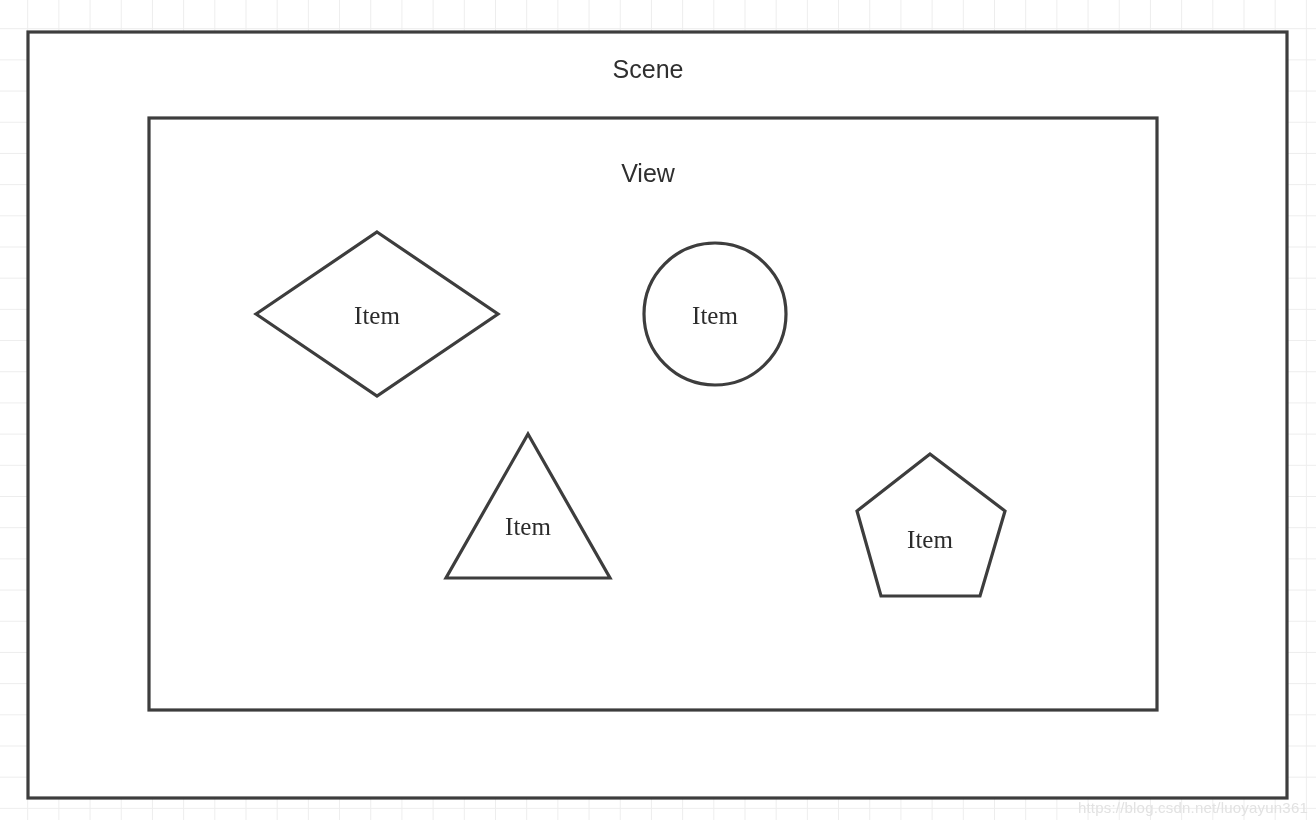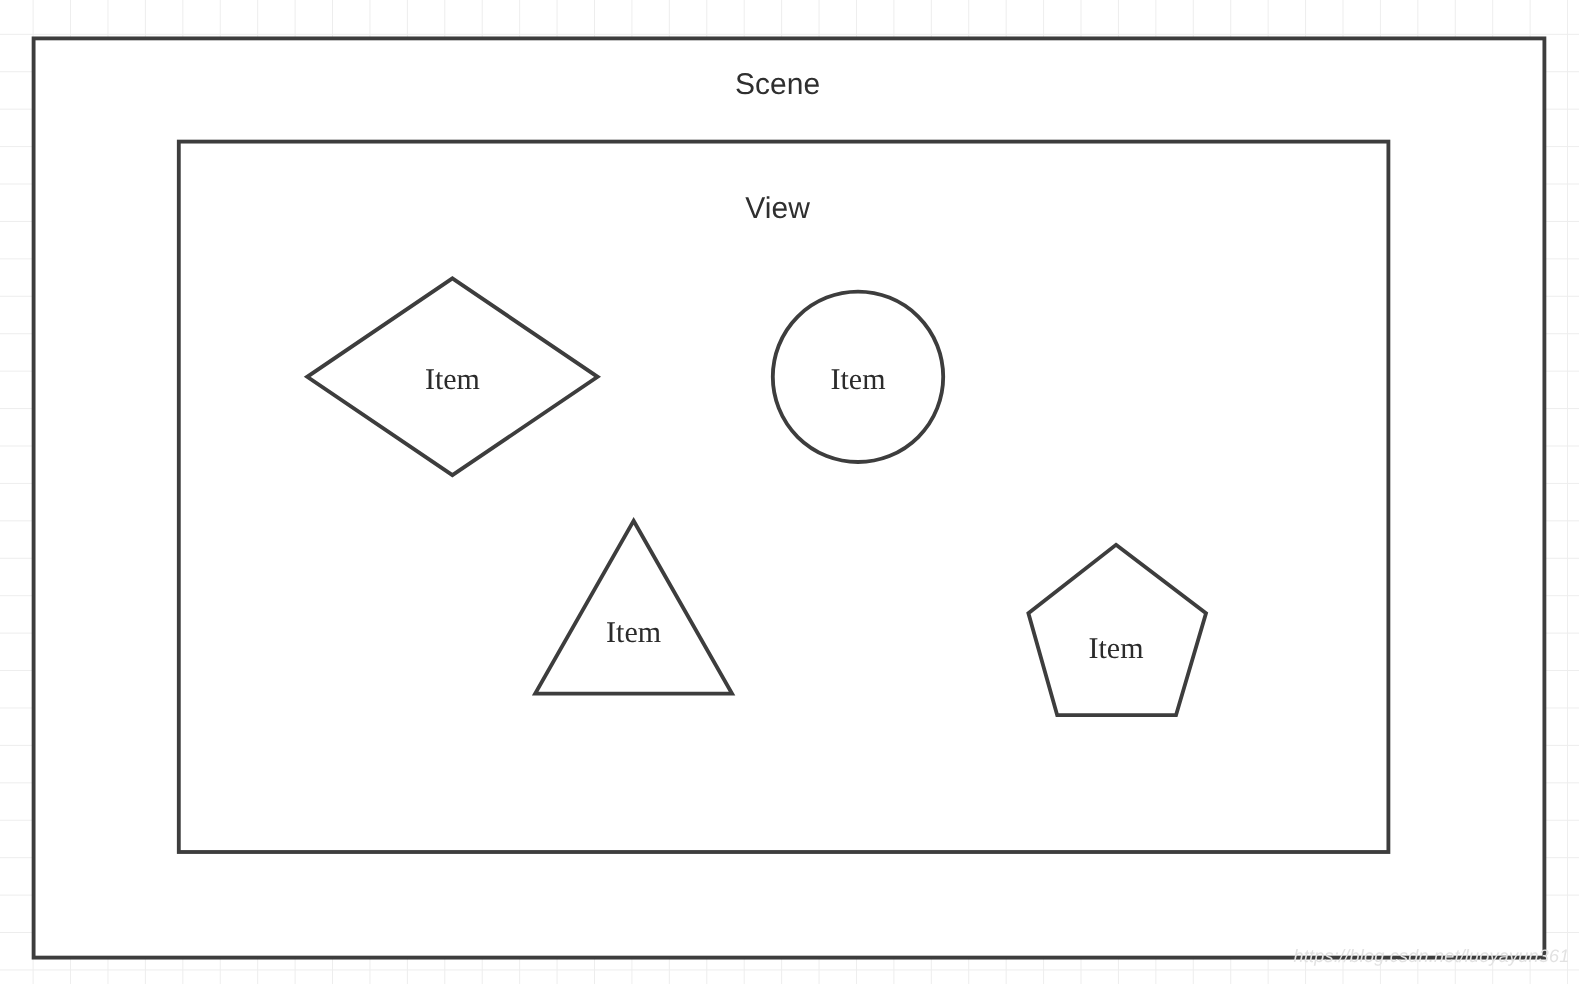--- a/index.html
+++ b/index.html
@@ -47,28 +47,27 @@
   }
   .shape-label {
     font-family: "Liberation Serif", serif;
     font-size: 25px;
     fill: #2b2b2b;
     text-anchor: middle;
   }
   .watermark-text {
     position: absolute;
     right: 8px;
-    bottom: 14px;
+    bottom: 4px;
     font-family: "Liberation Sans", sans-serif;
     font-size: 15px;
     color: #e2e2e2;
     letter-spacing: 0.2px;
     white-space: nowrap;
     user-select: none;
-    font-style: italic;
   }
 </style>
 </head>
 <body>
 
 <div id="canvas">
 
   <svg class="diagram-svg" viewBox="0 0 1316 820">
 
     <rect class="frame-rect" x="28" y="32" width="1259" height="766"></rect>

